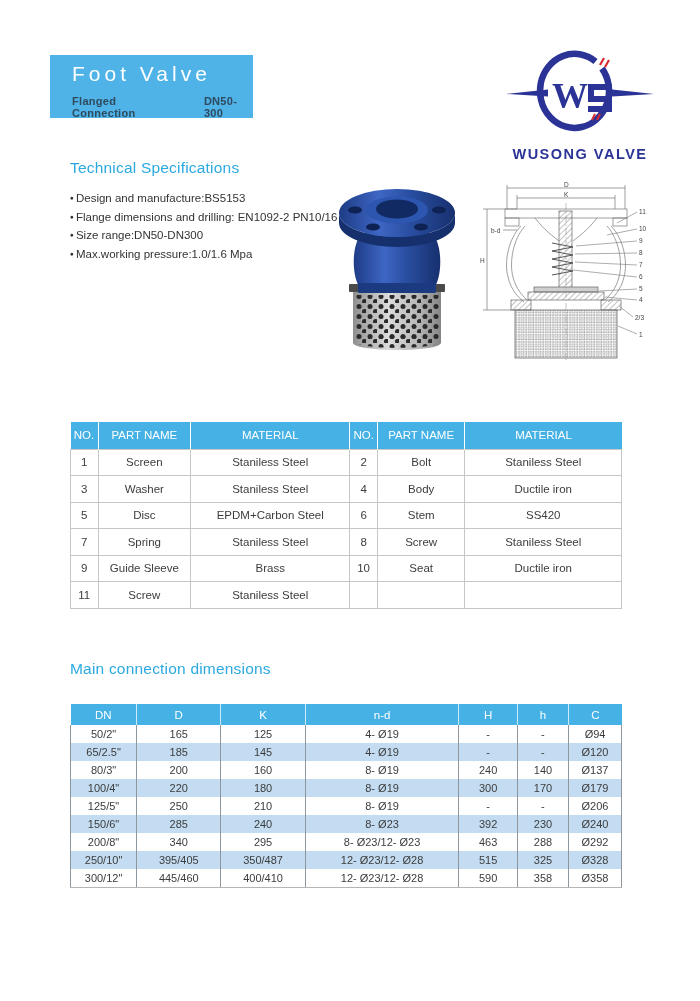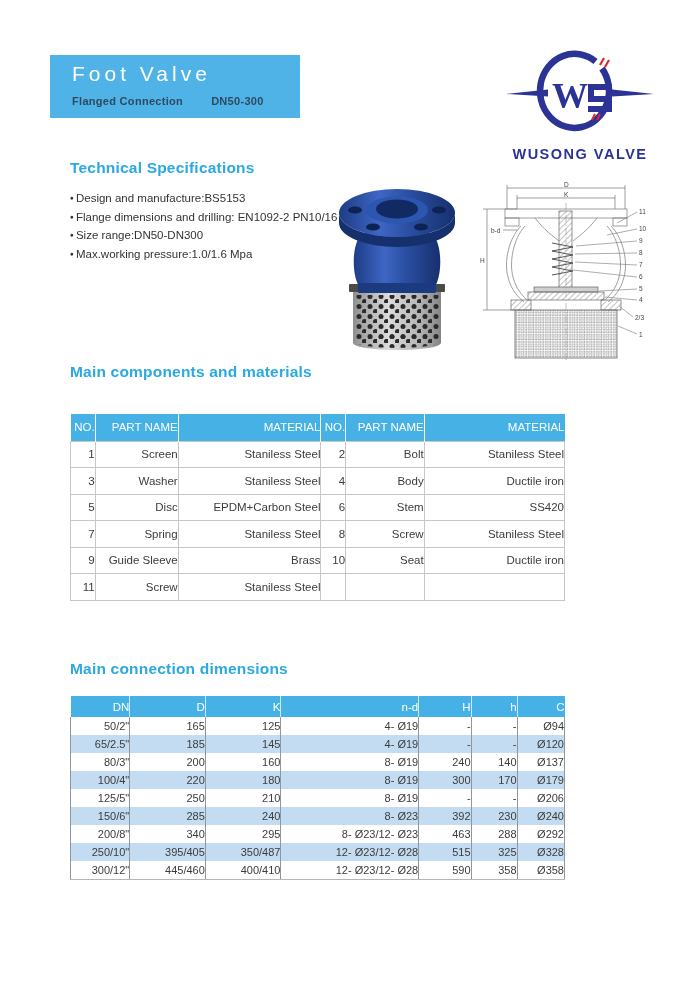--- a/index.html
+++ b/index.html
@@ -1,43 +1,43 @@
 <!DOCTYPE html>
 <html><head>
 <meta charset="utf-8">
 <style>
   * { margin:0; padding:0; box-sizing:border-box; }
   body { background:#e8e8e8; font-family:"Liberation Sans", sans-serif; }
   .page { position:relative; width:700px; height:1001px; background:#ffffff; margin:0 auto; overflow:hidden; }
 
   
-  .banner { position:absolute; left:50px; top:55px; width:250px; height:63px; background:#4FB3E8; padding:7px 0 0 22px; }
+  .banner { position:absolute; left:50px; top:55px; width:203px; height:63px; background:#4FB3E8; padding:7px 0 0 22px; }
   .banner-title { color:#ffffff; font-size:21px; letter-spacing:4px; font-weight:400; }
   .banner-sub { display:flex; gap:28px; margin-top:9px; font-size:11px; font-weight:700; color:#2E4A5E; letter-spacing:0.3px;align-items:center; }
 
   
   .logo { position:absolute; left:500px; top:48px; width:160px; text-align:center; }
   .logo-name { color:#2B3496; font-weight:700; font-size:14.5px; letter-spacing:1.5px; margin-top:2px; }
 
   
-  .sec-heading { position:absolute; left:70px; color:#2BA9E0; font-size:15.5px; font-weight:700; letter-spacing:0.2px; }
+  .sec-heading { position:absolute; left:70px; color:#2BA9E0; font-size:15.5px; font-weight:400; letter-spacing:0.2px; }
   .h-specs { top:159px; }
   .h-comp  { top:363px; }
   .h-dims  { top:660px; }
 
   
   .specs-list { position:absolute; left:70px; top:189px; list-style:none; font-size:11.5px; color:#333333; line-height:17.5px; }
   .specs-list li::before { content:"●"; font-size:6.5px; vertical-align:2px; margin-right:2px; color:#333333; }
 
   
   .photo { position:absolute; left:333px; top:183px; width:128px; height:170px; }
   .drawing { position:absolute; left:477px; top:181px; width:178px; height:182px; }
 
   
-  table { position:absolute; left:70px; width:495px; border-collapse:collapse; table-layout:fixed; text-align:right; }
+  table { position:absolute; left:70px; width:552px; border-collapse:collapse; table-layout:fixed; text-align:center;margin-top:8px; }
   th { background:#45B1E5; color:#ffffff; font-weight:400; font-size:11.5px; }
   td { color:#3c3c3c; }
 
   
   .comp-table { top:414px; font-size:11.5px; }
   .comp-table th { height:27px; border-right:1px solid #ffffff; }
   .comp-table th:last-child { border-right:none; }
   .comp-table td { height:26.5px; border:1px solid #c6c6c6; background:#ffffff; }
   .comp-table col:nth-child(1){width:5%;}  .comp-table col:nth-child(2){width:16.8%;}
   .comp-table col:nth-child(3){width:28.9%;} .comp-table col:nth-child(4){width:5%;}
@@ -216,21 +216,20 @@
       <text x="162" y="74">8</text>
       <text x="162" y="86">7</text>
       <text x="162" y="98">6</text>
       <text x="162" y="110">5</text>
       <text x="162" y="121">4</text>
       <text x="158" y="139">2/3</text>
       <text x="162" y="156">1</text>
     </g>
   </svg>
 
-  <div class="sec-heading h-comp">Main components and materials</div>
   <table class="comp-table">
     <colgroup>
         <col>
         <col>
         <col>
         <col>
         <col>
         <col>
       </colgroup>
     <thead>

